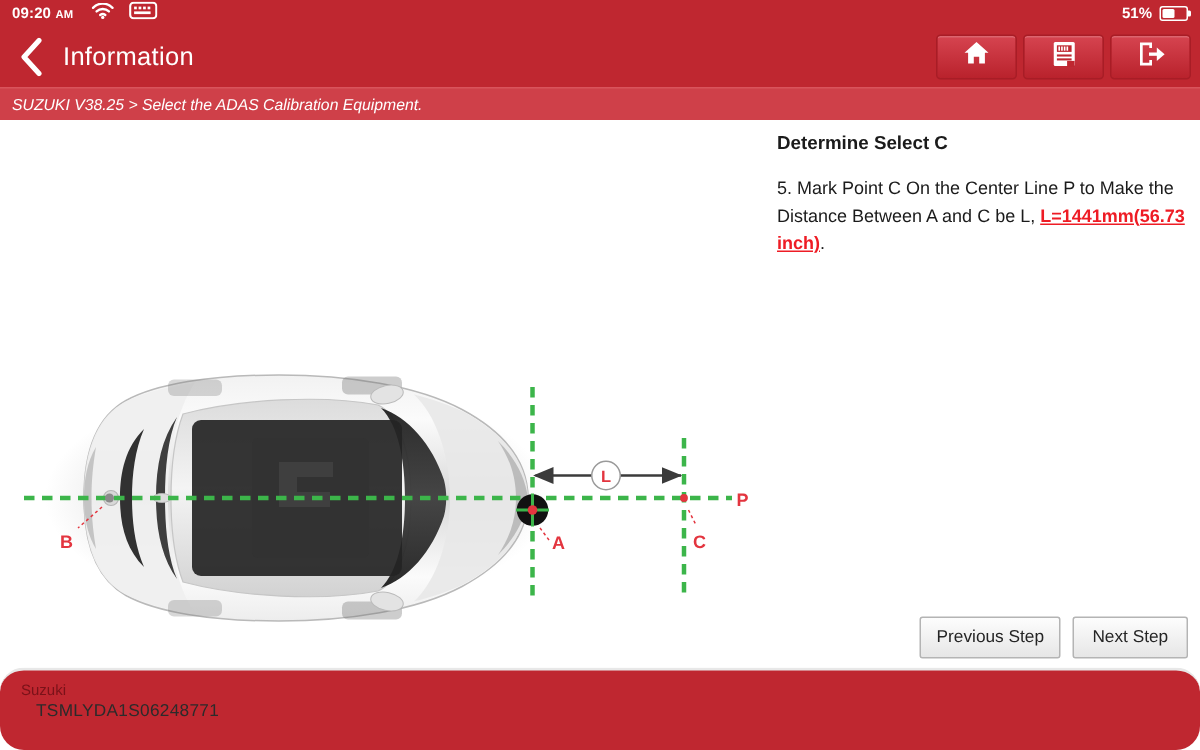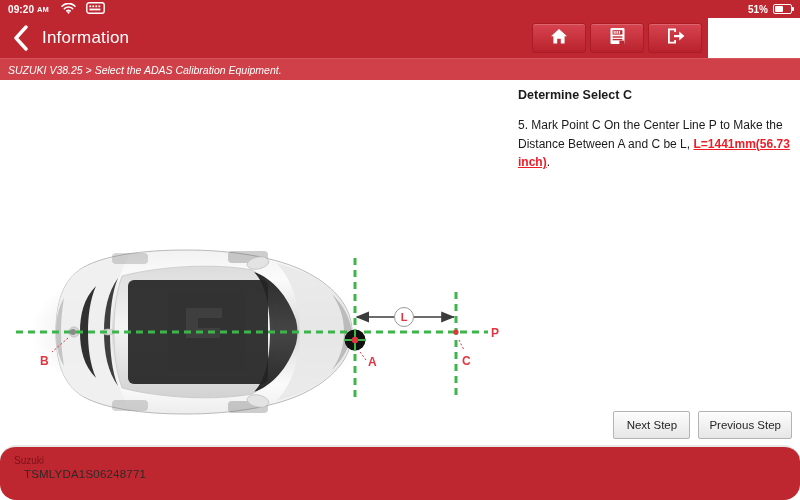--- a/index.html
+++ b/index.html
@@ -30,21 +30,21 @@
     border: 1.4px solid #ffffff; border-radius: 2px;
   }
   .batt::after{
     content:""; position:absolute; right:-3.4px; top:2.2px;
     width:2px; height:3.6px; background:#ffffff; border-radius:0 1px 1px 0;
   }
   .batt-fill { position:absolute; left:1px; top:1px; bottom:1px; width:8px; background:#ffffff; border-radius:1px; }
 
   
   .header {
-    position:absolute; left:0; top:18px; width:708px; height:40px;
+    position:absolute; left:0; top:18px; width:800px; height:40px;
     background:#bf2730; display:flex; align-items:center;
   }
   .back-chevron { margin-left:12px; width:18px; height:26px; display:block; }
   .header-title { color:#ffffff; font-size:17px; margin-left:12px; letter-spacing:.2px; }
   .header-tools { margin-left:auto; display:flex; gap:4px; margin-right:6px; }
   .tool-btn {
     width:54px; height:30px; border-radius:3px;
     background: linear-gradient(#d64450, #b9222c);
     border:1px solid #a81d26;
     display:flex; align-items:center; justify-content:center;
@@ -299,22 +299,22 @@
     </div>
 
     <div class="infopanel">
       <div class="info-title">Determine Select C</div>
       <div class="info-body">
         <span>5. Mark Point C On the Center Line P to Make the Distance Between A and C be L, </span><span class="hl">L=1441mm(56.73 inch)</span><span>.</span>
       </div>
     </div>
 
     <div class="btn-row">
+      <div class="btn">Previous Step</div>
       <div class="btn">Next Step</div>
-      <div class="btn">Previous Step</div>
     </div>
   </div>
 
   <div class="bottombar">
     <div class="bb-line1">Suzuki</div>
     <div class="bb-line2">TSMLYDA1S06248771</div>
   </div>
 
 </div>
 

